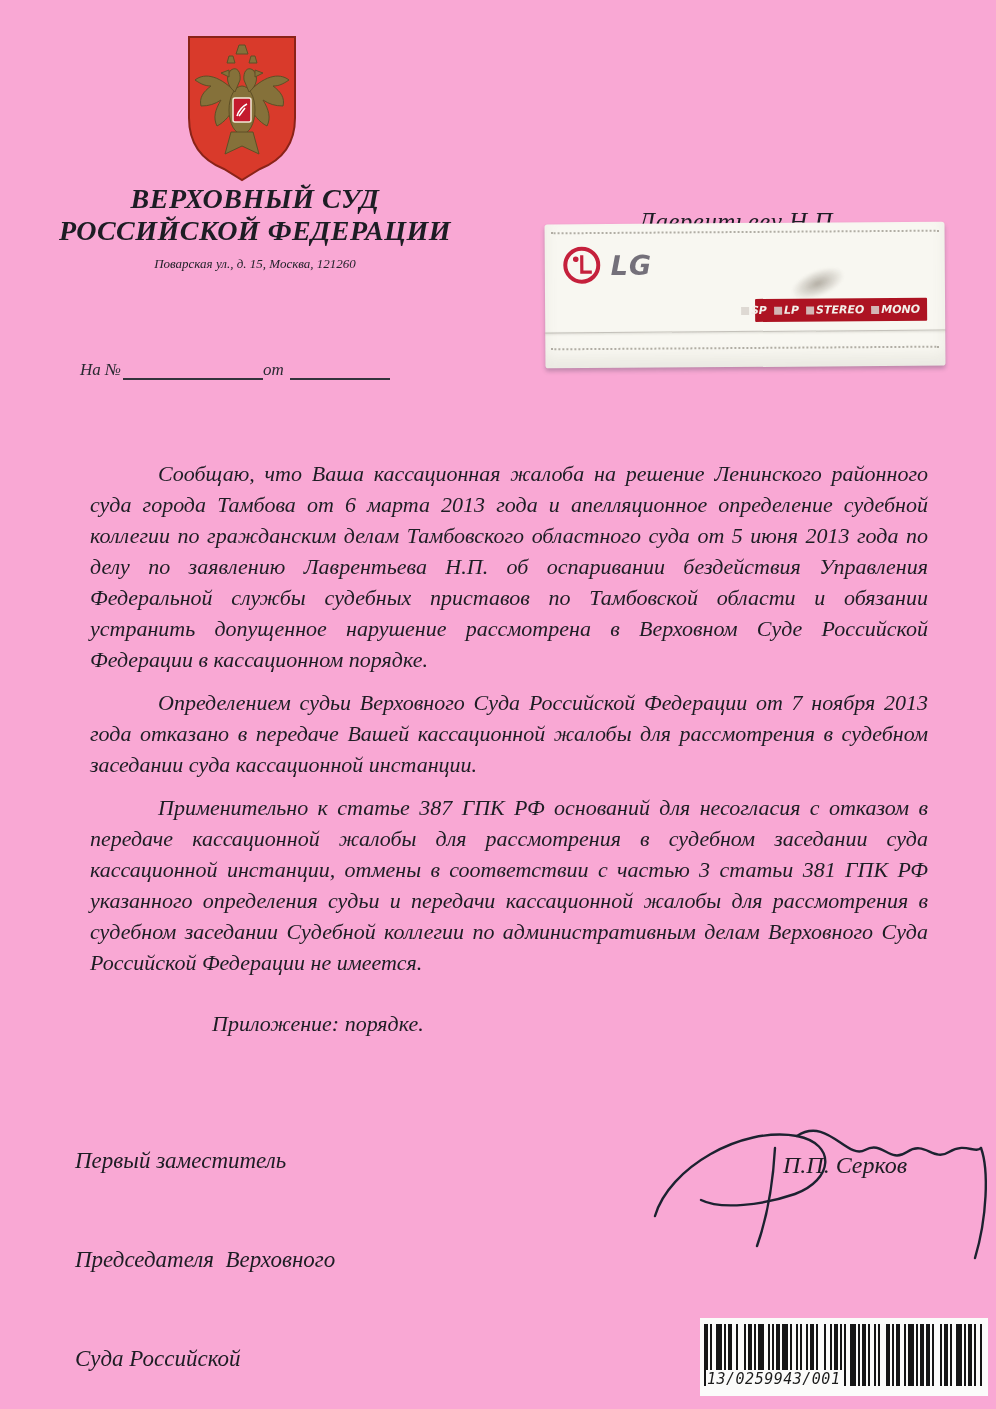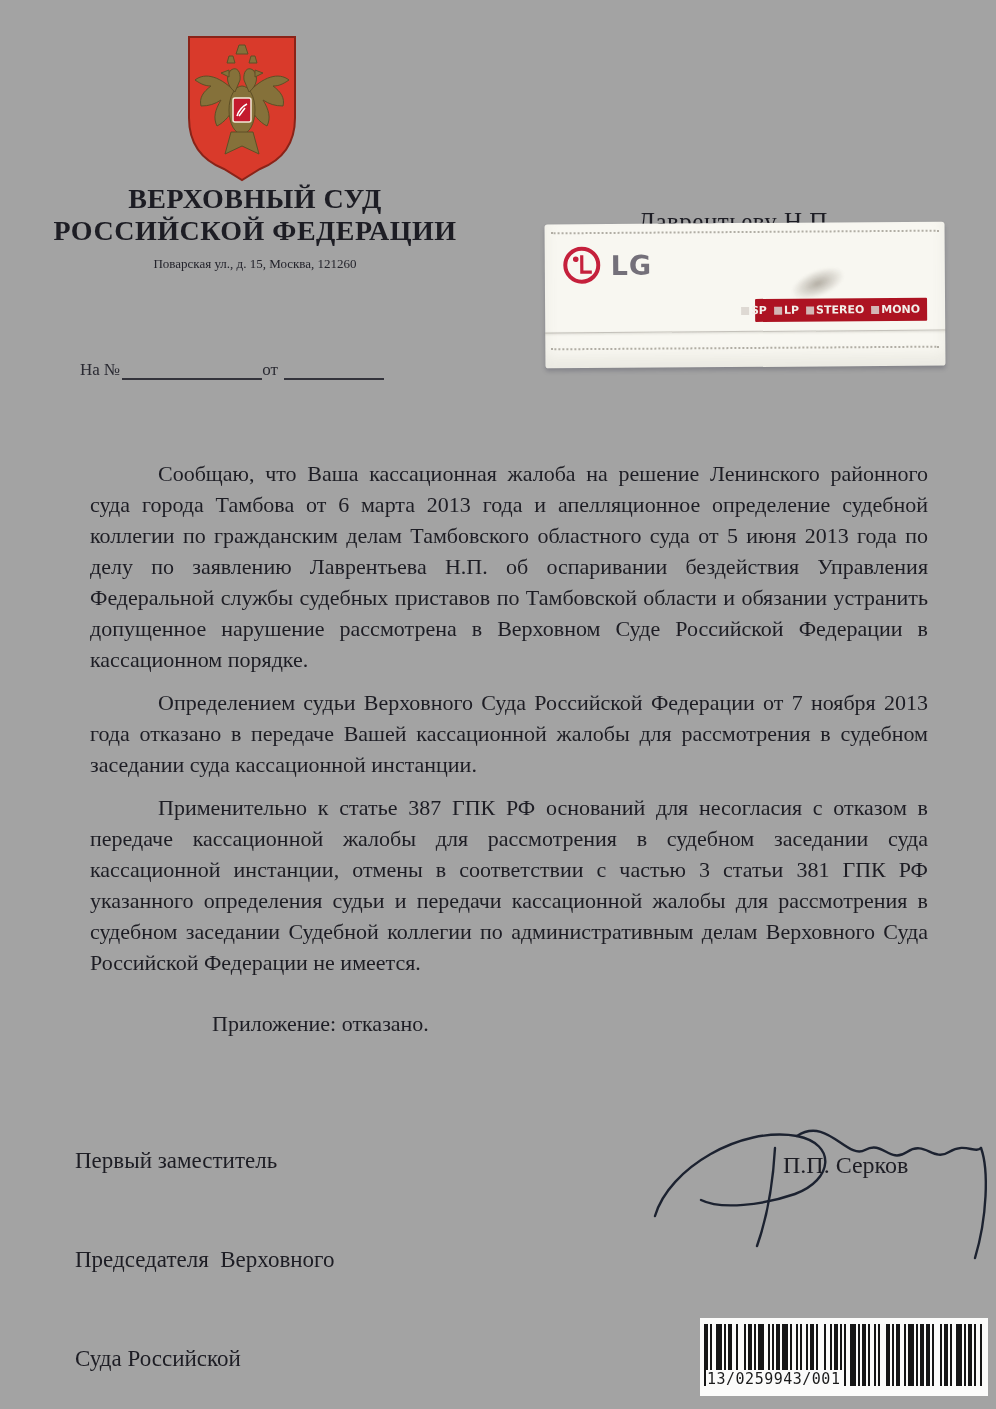--- a/index.html
+++ b/index.html
@@ -6,21 +6,22 @@
   body{
     width:996px;height:1409px;
     background:#e7e9f2;
     font-family:"Liberation Serif","DejaVu Serif",serif;
     color:#1d1d24;
     position:relative;
     overflow:hidden;
   }
   .page{
     position:absolute;inset:0;
-    background:#a3a3a3;
+    background:#f9a8d4;
+    font-style:italic;
   }
   
   .crest{position:absolute;left:183px;top:32px;}
   .org-block{
     position:absolute;left:50px;top:183px;width:410px;
     text-align:center;
   }
   .org-line{
     font-weight:bold;font-size:28px;line-height:32px;letter-spacing:.5px;
   }
@@ -189,21 +190,21 @@
         </span>
     </div>
     <div class="lg-sticker-edge"></div>
     <div class="lg-dotted-bottom"></div>
   </div>
 
   <div class="letter-body">
     <p>Сообщаю, что Ваша кассационная жалоба на решение Ленинского районного суда города Тамбова от 6 марта 2013 года и апелляционное определение судебной коллегии по гражданским делам Тамбовского областного суда от 5 июня 2013 года по делу по заявлению Лаврентьева Н.П. об оспаривании бездействия Управления Федеральной службы судебных приставов по Тамбовской области и обязании устранить допущенное нарушение рассмотрена в Верховном Суде Российской Федерации в кассационном порядке.</p>
     <p>Определением судьи Верховного Суда Российской Федерации от 7 ноября 2013 года отказано в передаче Вашей кассационной жалобы для рассмотрения в судебном заседании суда кассационной инстанции.</p>
     <p>Применительно к статье 387 ГПК РФ оснований для несогласия с отказом в передаче кассационной жалобы для рассмотрения в судебном заседании суда кассационной инстанции, отмены в соответствии с частью 3 статьи 381 ГПК РФ указанного определения судьи и передачи кассационной жалобы для рассмотрения в судебном заседании Судебной коллегии по административным делам Верховного Суда Российской Федерации не имеется.</p>
-    <p class="attachment">Приложение: отказано.</p>
+    <p class="attachment">Приложение: порядке.</p>
   </div>
 
   <div class="sign-title">
     <div>Первый заместитель</div>
     <div>Председателя  Верховного</div>
     <div>Суда Российской</div>
     
   </div>
 
   <svg class="signature-svg" width="350" height="175" viewBox="0 0 350 175">

